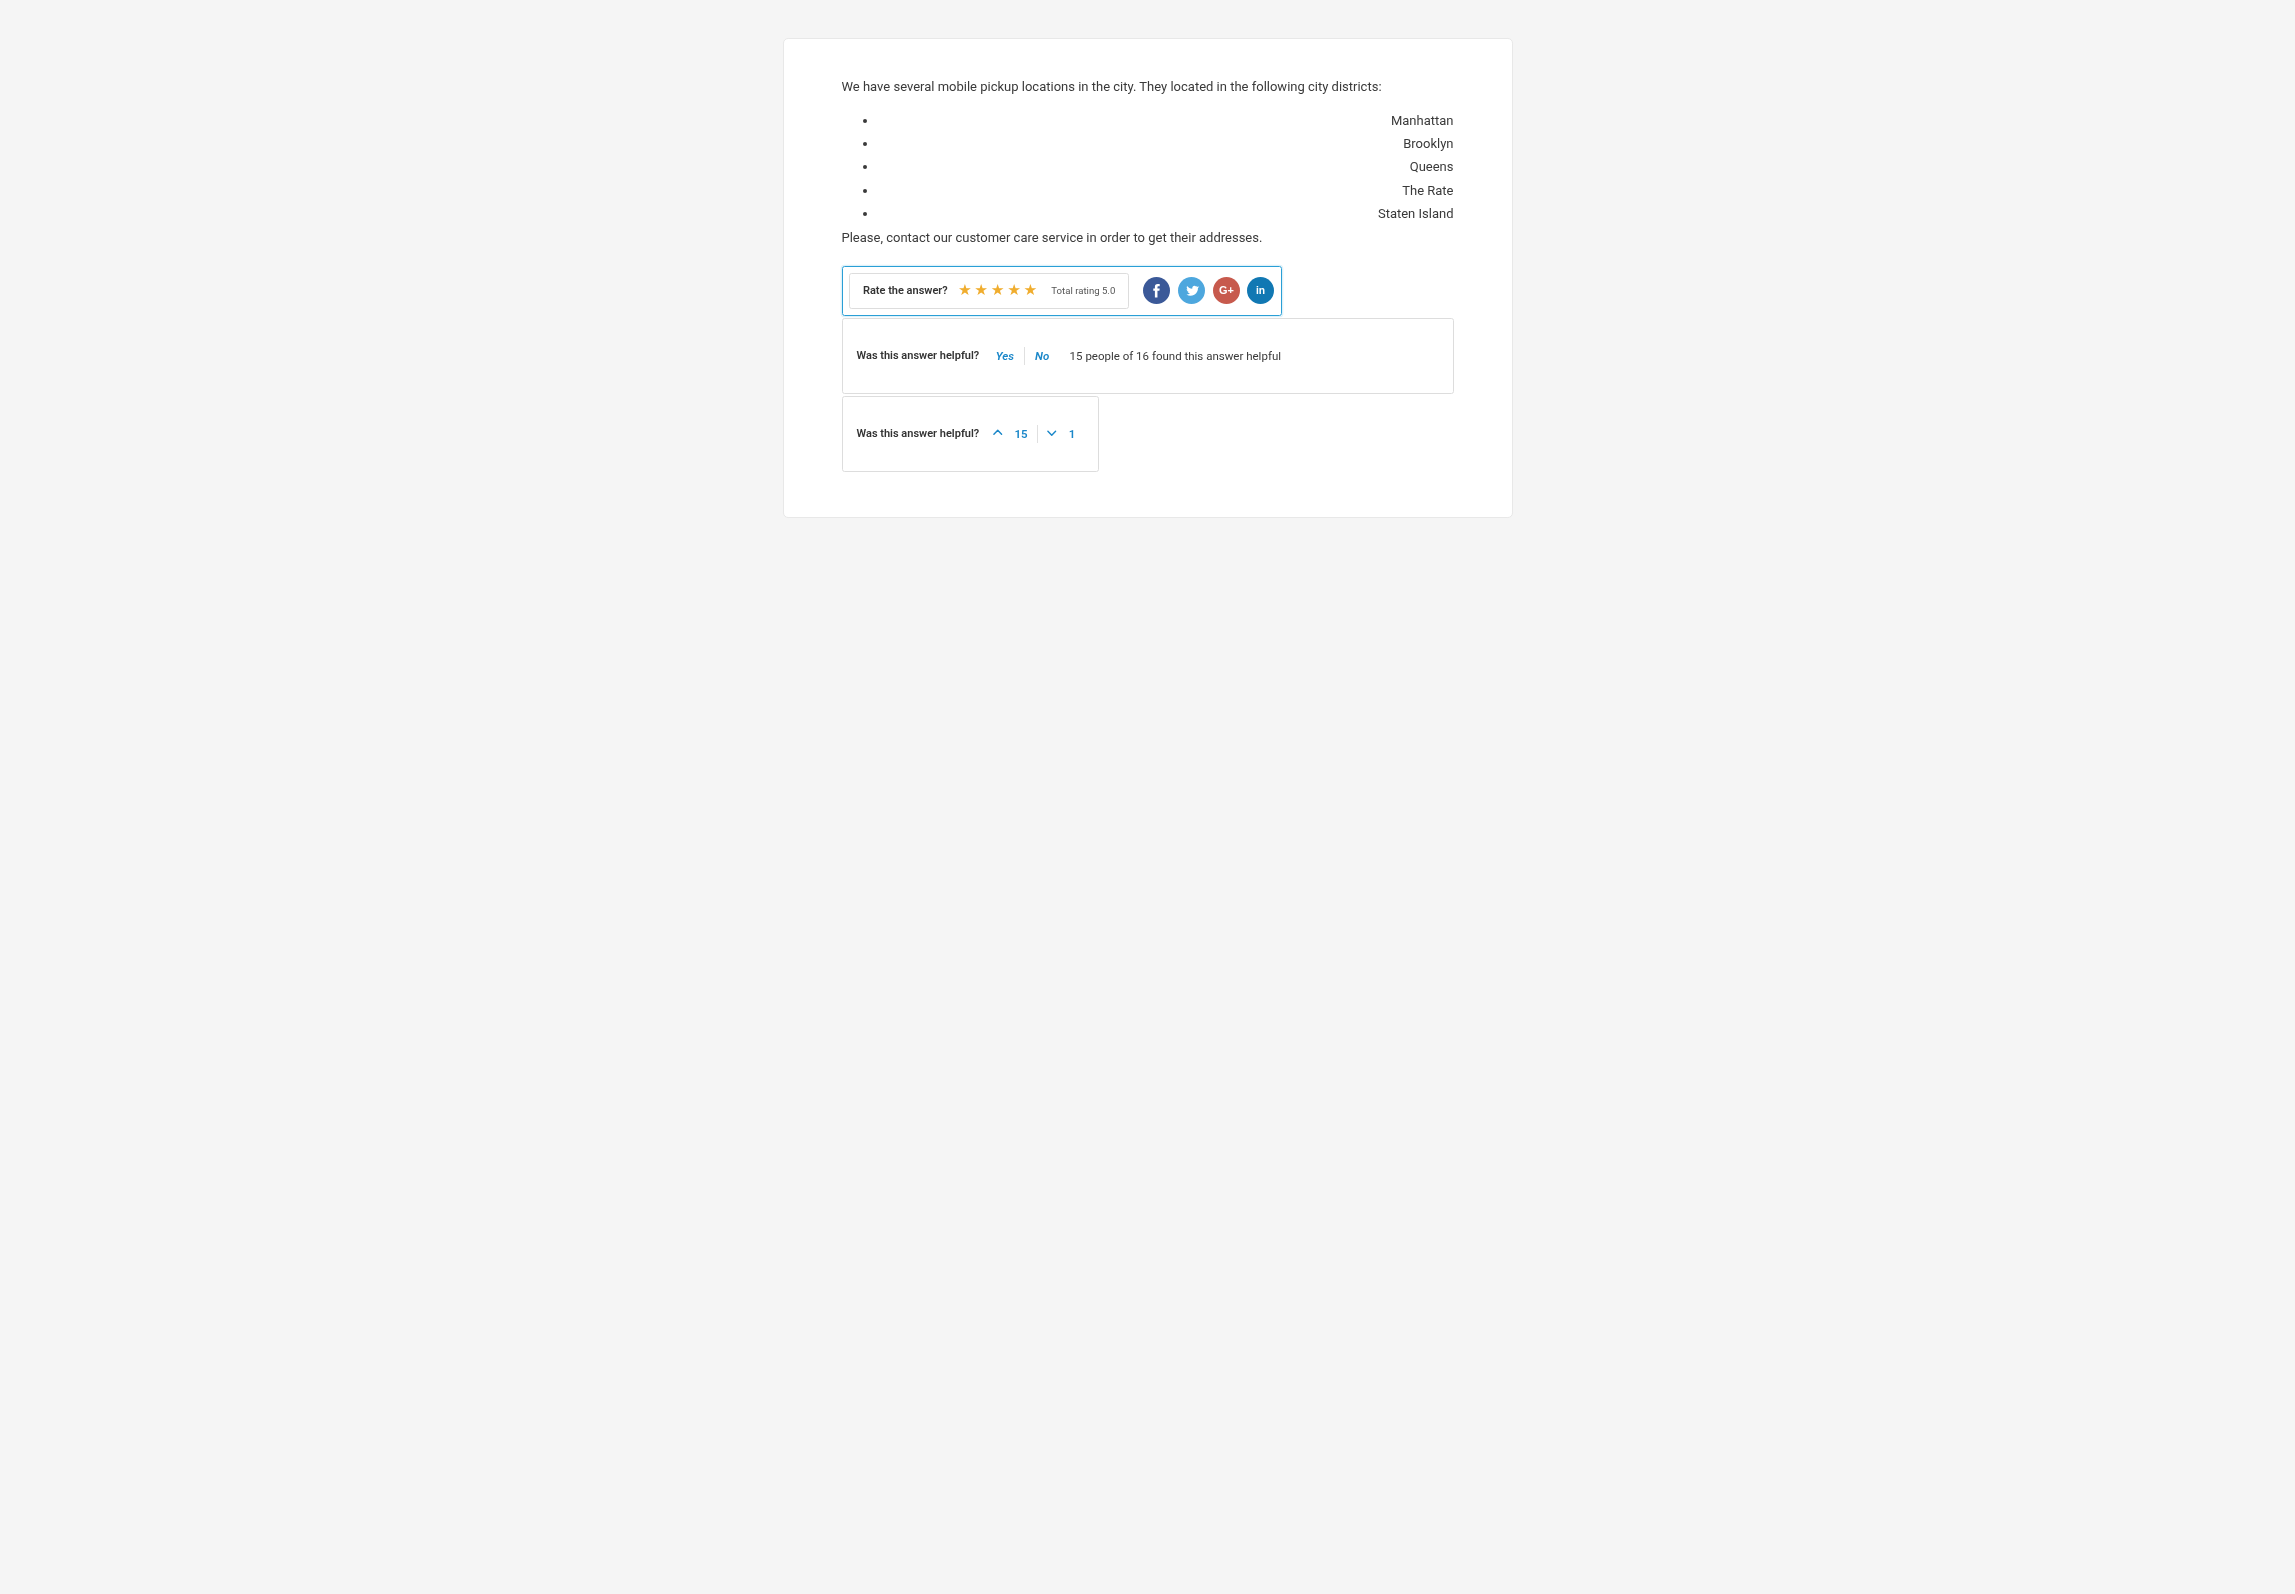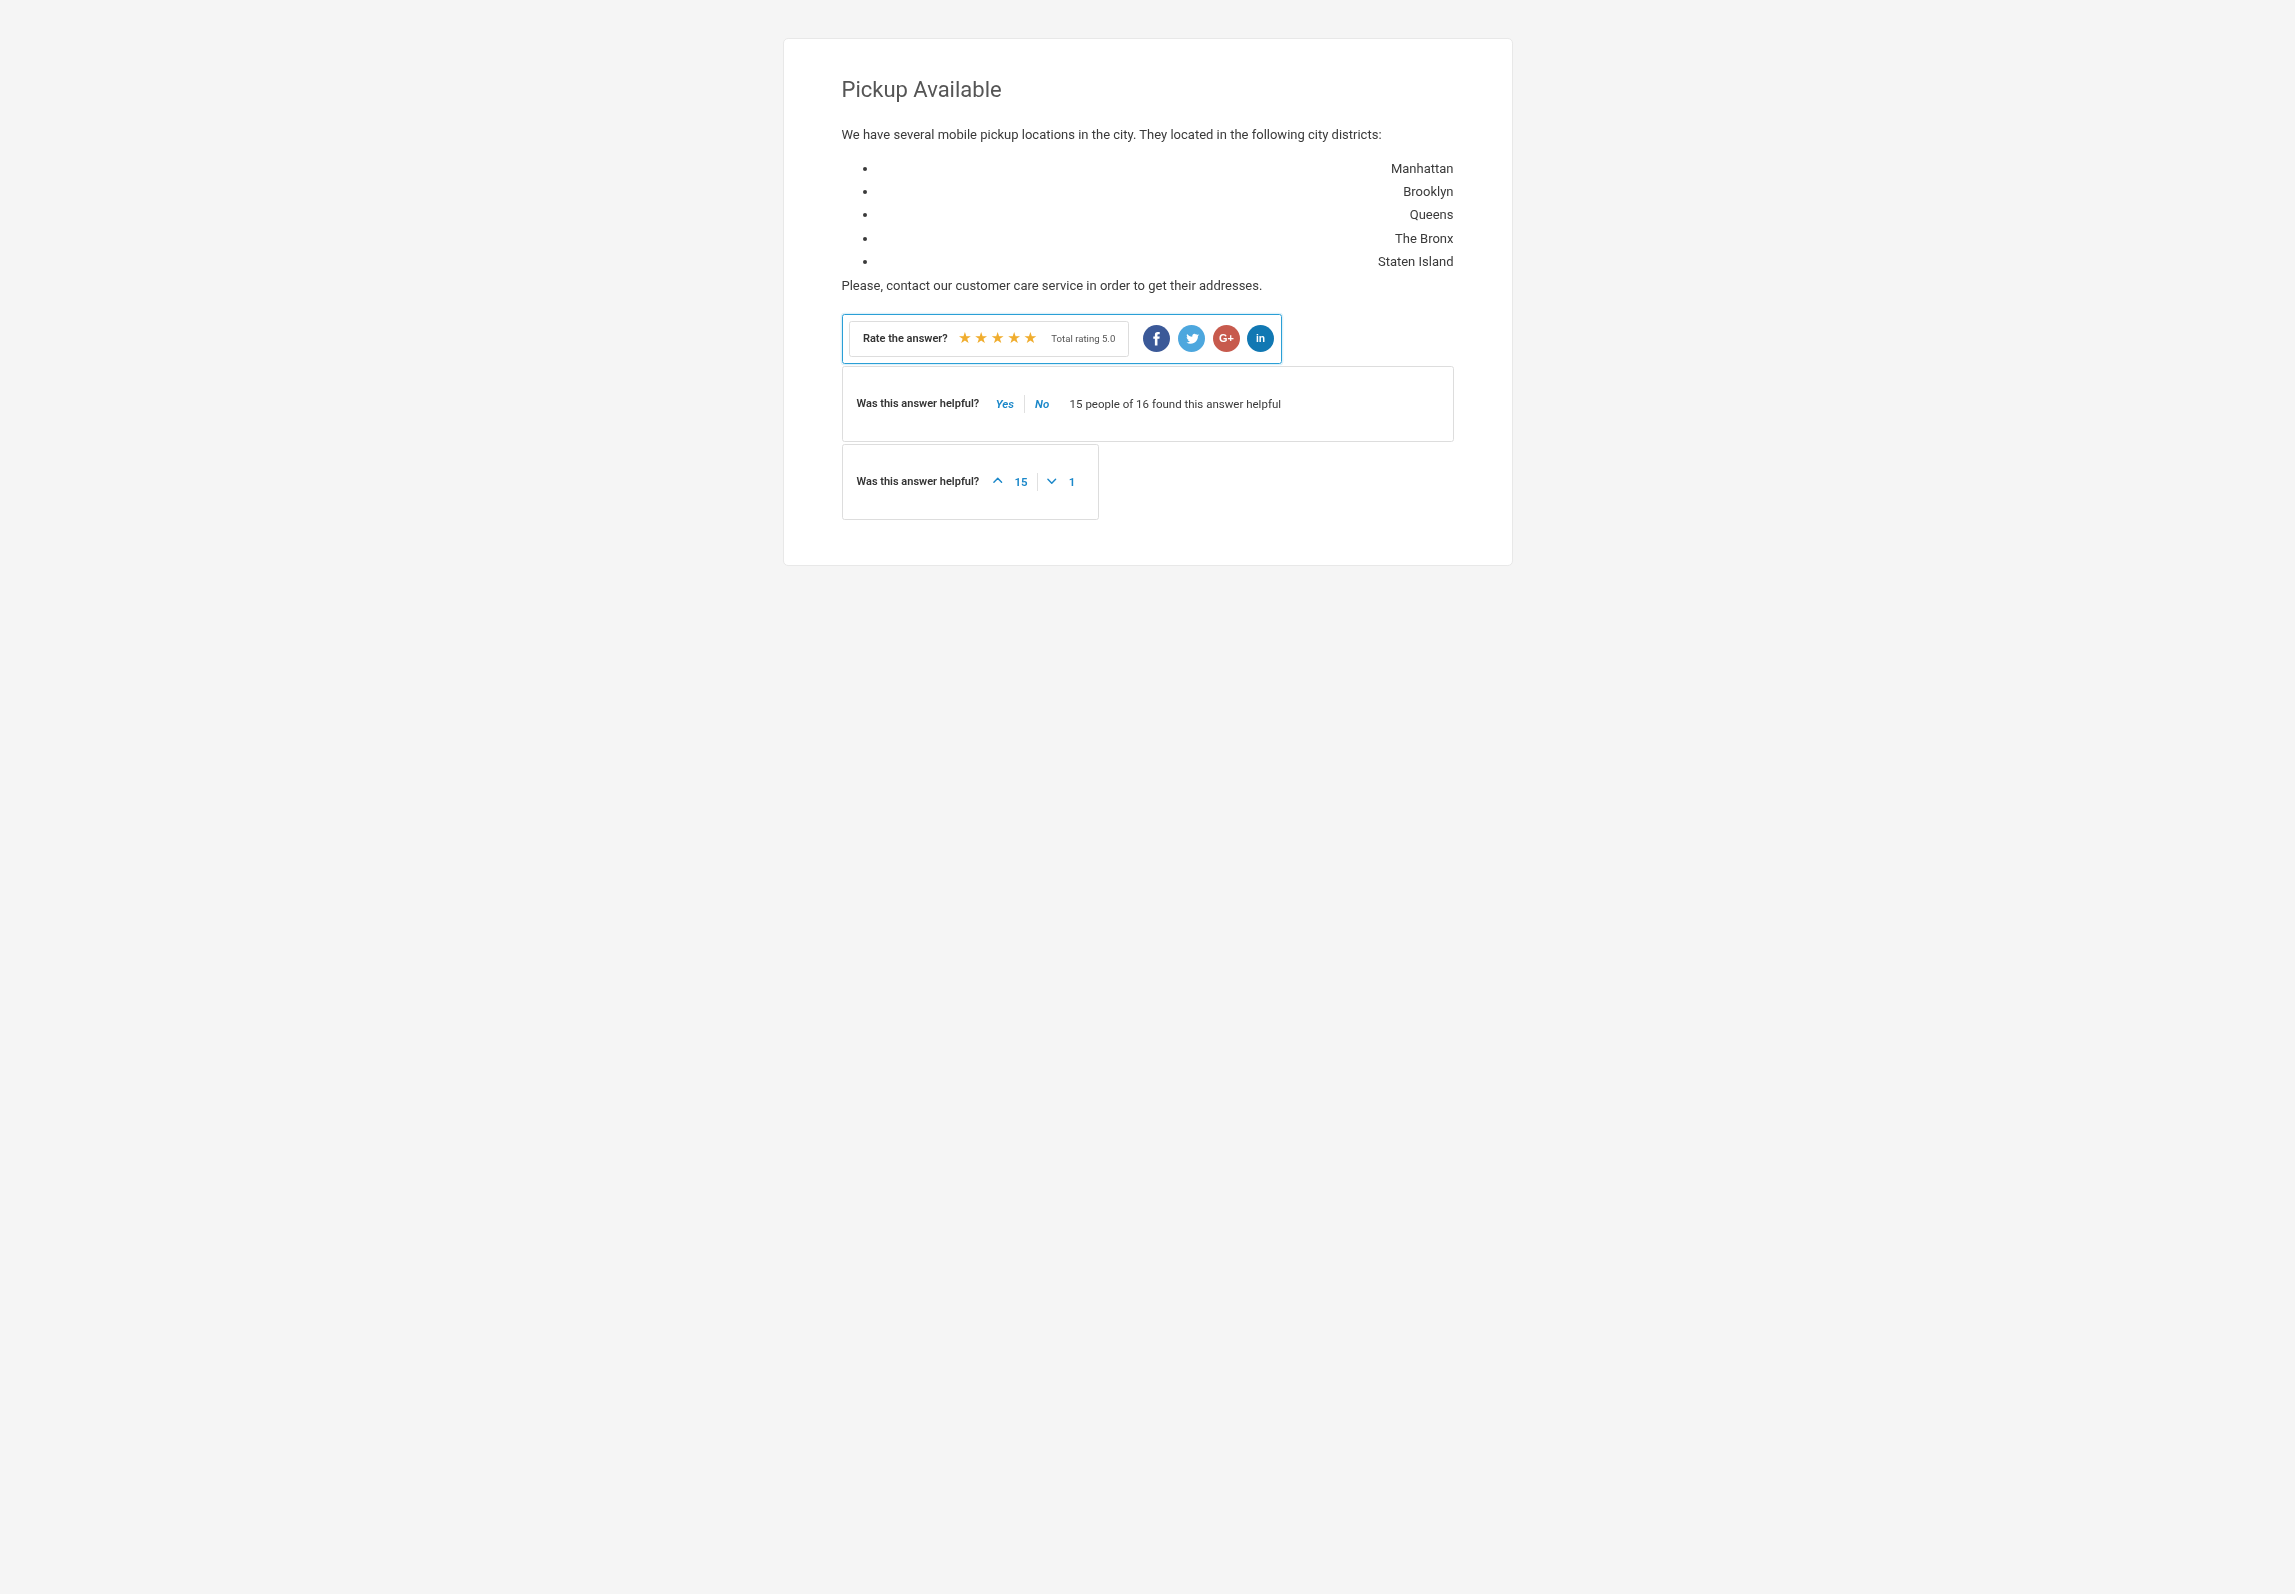--- a/index.html
+++ b/index.html
@@ -119,29 +119,28 @@
     cursor: pointer;
   }
   .vote svg { width: 11.5px; height: 11.5px; }
   .panel.fit { width: fit-content; }
 </style>
 </head>
 <body>
 
 <div class="card">
 
-  <h1 class="title">Pickup Available</h1>
 
   <p class="intro">We have several mobile pickup locations in the city. They located in the following city districts:</p>
 
   <ul class="districts">
     <li>Manhattan</li>
     <li>Brooklyn</li>
     <li>Queens</li>
-    <li>The Bronx</li>
+    <li>The Rate</li>
     <li>Staten Island</li>
   </ul>
 
   <p class="outro">Please, contact our customer care service in order to get their addresses.</p>
 
   <div class="panel-highlight">
     <div class="rate-box">
       <span class="label">Rate the answer?</span>
       <div class="stars">
         <span class="star">★</span>

